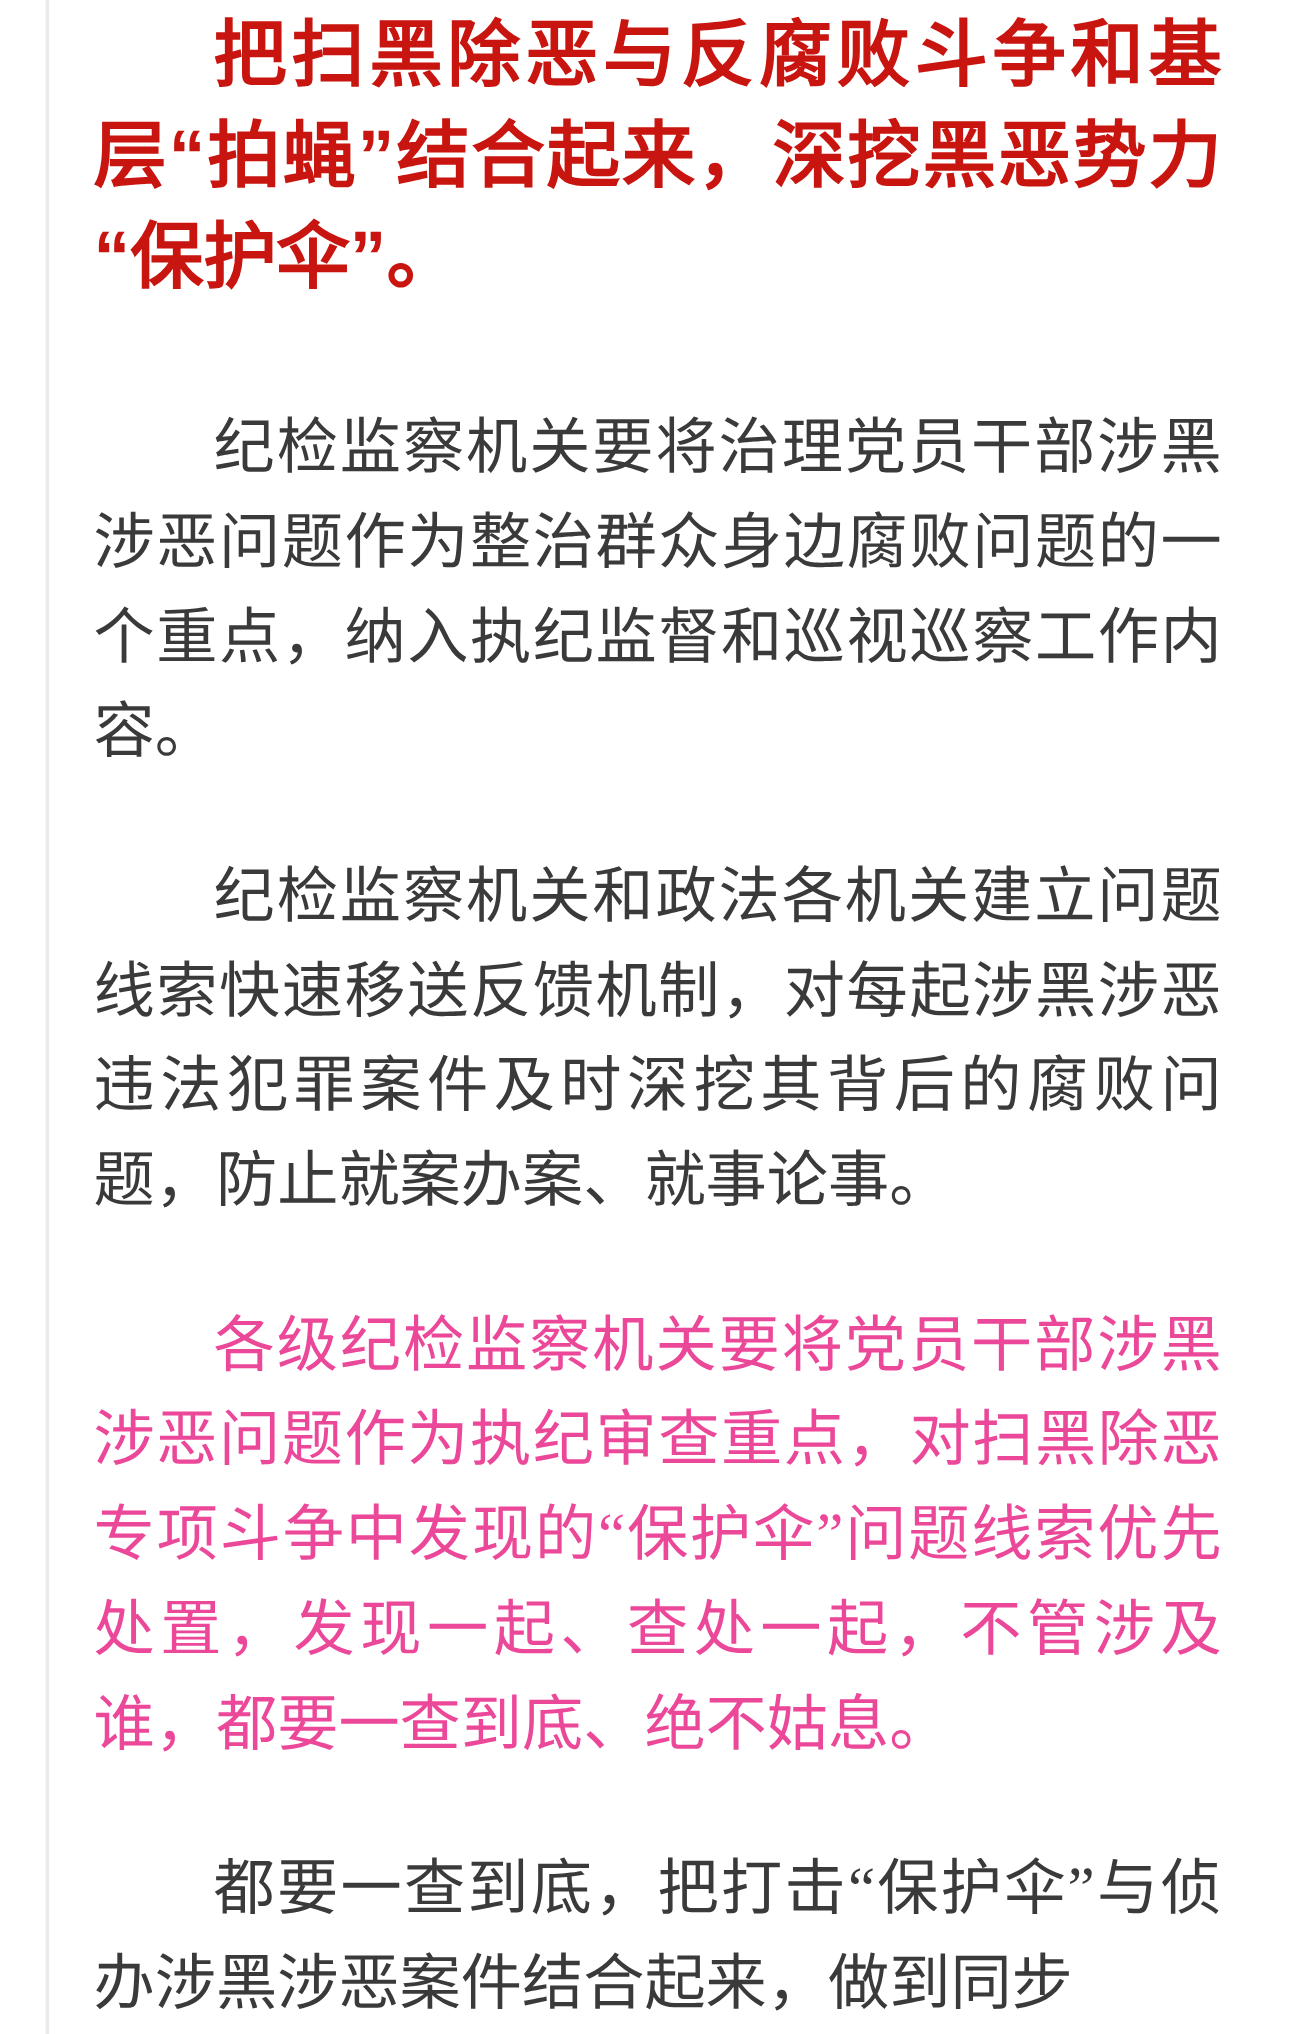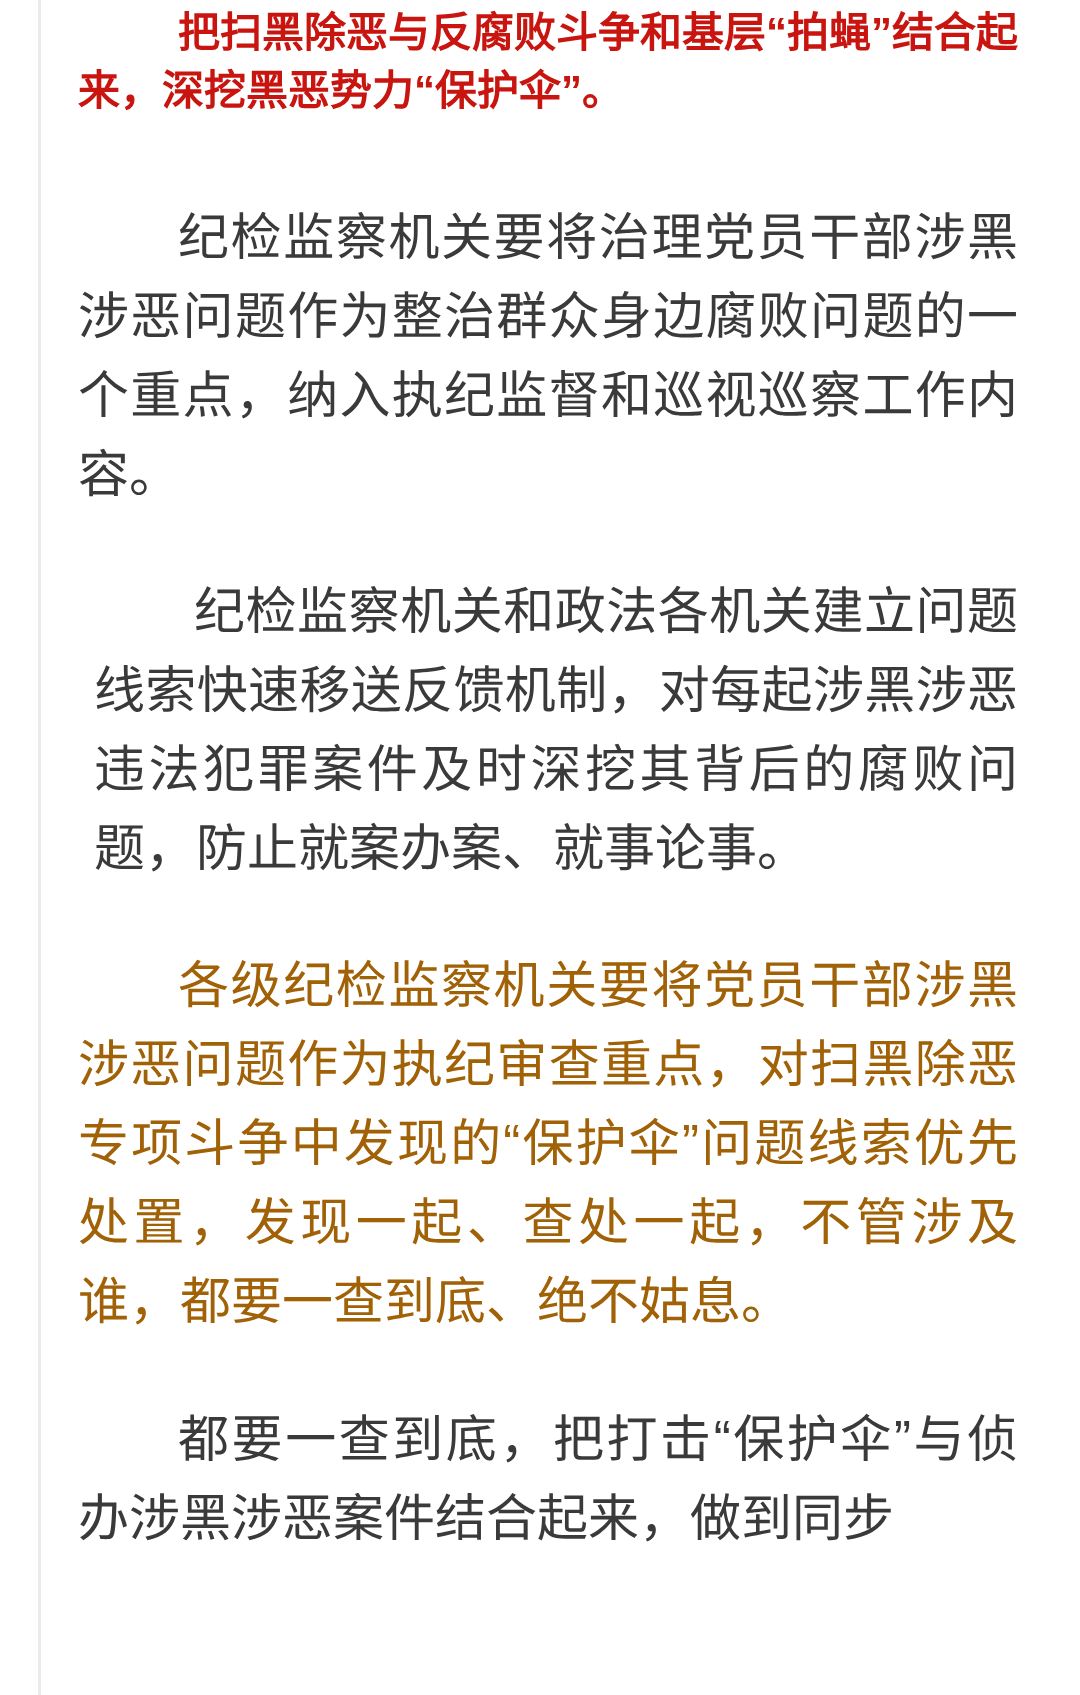--- a/index.html
+++ b/index.html
@@ -30,21 +30,21 @@
     left: 0;
     top: 0;
     width: 1080px;
     box-sizing: border-box;
     padding: 0 62px 0 78px;
   }
 
   .headline {
     color: #c9150f;
     font-weight: bold;
-    font-size: 42px;
+    font-size: 61px;
     line-height: 1.38;
     letter-spacing: 0px;
     text-indent: 100px;
     margin: 0;
     padding-top: 4px;
     text-align: justify;
     text-justify: inter-ideograph;
   }
 
   .para {
@@ -56,29 +56,30 @@
     text-align: justify;
     text-justify: inter-ideograph;
   }
 
   .para + .para {
     margin-top: 58px;
   }
 
   #body-paragraphs {
     margin-top: 78px;
+    font-family: Liberation Serif, serif;
   }
 </style>
 </head>
 <body>
 
 <div class="gutter-rule"></div>
 
 <div class="page">
   <h1 class="headline" style="color: rgb(201, 21, 15);">把扫黑除恶与反腐败斗争和基层“拍蝇”结合起来，深挖黑恶势力“保护伞”。</h1>
 
   <div id="body-paragraphs">
       <p class="para" style="color: rgb(58, 58, 58);">纪检监察机关要将治理党员干部涉黑涉恶问题作为整治群众身边腐败问题的一个重点，纳入执纪监督和巡视巡察工作内容。</p>
-      <p class="para" style="color: rgb(58, 58, 58); margin-left: 16px;">纪检监察机关和政法各机关建立问题线索快速移送反馈机制，对每起涉黑涉恶违法犯罪案件及时深挖其背后的腐败问题，防止就案办案、就事论事。</p>
-      <p class="para" style="color: #a16207;">各级纪检监察机关要将党员干部涉黑涉恶问题作为执纪审查重点，对扫黑除恶专项斗争中发现的“保护伞”问题线索优先处置，发现一起、查处一起，不管涉及谁，都要一查到底、绝不姑息。</p>
+      <p class="para" style="color: rgb(58, 58, 58);">纪检监察机关和政法各机关建立问题线索快速移送反馈机制，对每起涉黑涉恶违法犯罪案件及时深挖其背后的腐败问题，防止就案办案、就事论事。</p>
+      <p class="para" style="color: #ec4899;">各级纪检监察机关要将党员干部涉黑涉恶问题作为执纪审查重点，对扫黑除恶专项斗争中发现的“保护伞”问题线索优先处置，发现一起、查处一起，不管涉及谁，都要一查到底、绝不姑息。</p>
       <p class="para" style="color: rgb(58, 58, 58);">都要一查到底，把打击“保护伞”与侦办涉黑涉恶案件结合起来，做到同步</p>
     </div>
 </div>
 
 </body></html>

